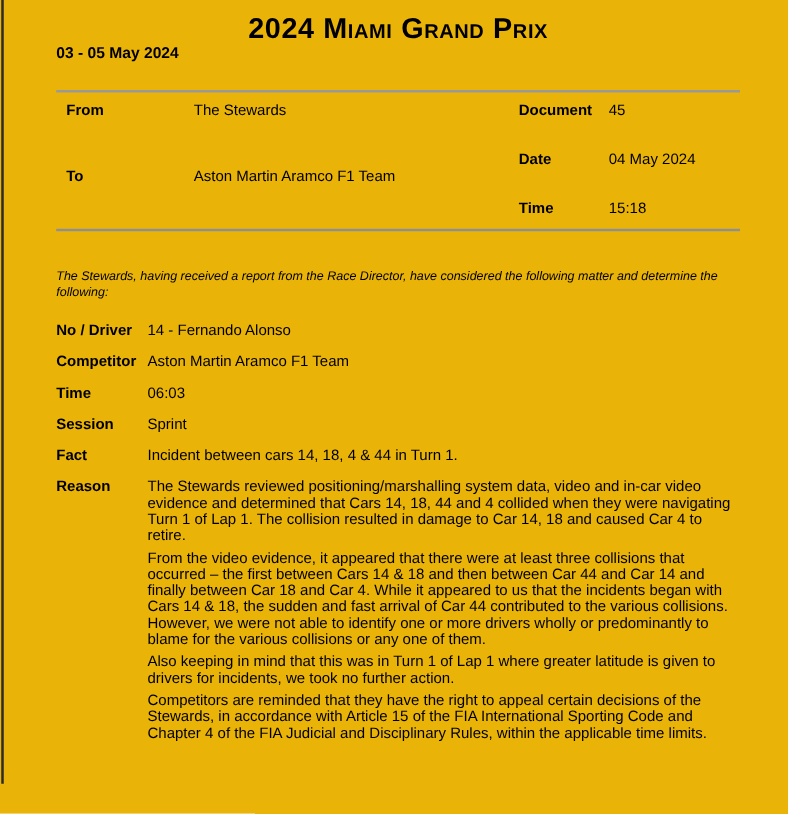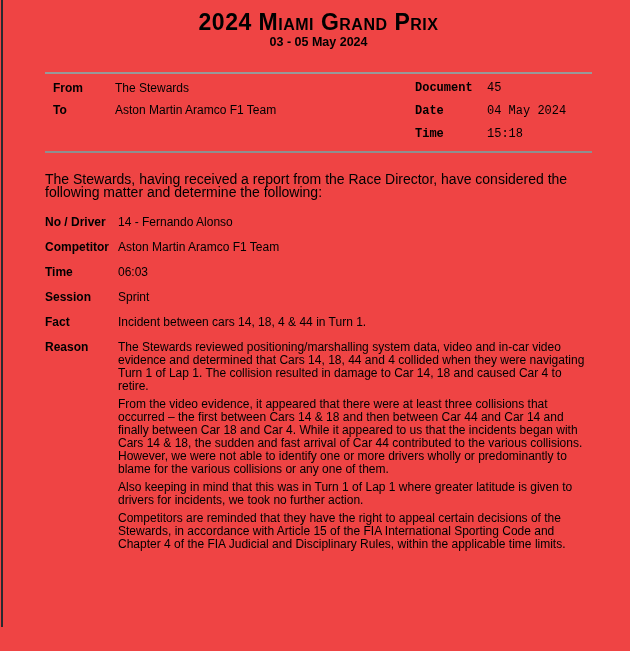--- a/index.html
+++ b/index.html
@@ -1,53 +1,53 @@
 <!DOCTYPE html>
 <html><head>
 <meta charset="utf-8">
 <style>
   * { margin:0; padding:0; box-sizing:border-box; }
   html,body { background:#ffffff; }
   body { font-family:"Liberation Sans","DejaVu Sans",sans-serif; color:#000; }
   .page {
-    position:relative; width:630px; height:651px; background:#ef4444; overflow:hidden;
+    position:relative; width:630px; height:651px; background:#eab308; overflow:hidden;
   }
   .left-edge {
     position:absolute; left:1px; top:0; width:2px; height:627px; background:#2a2a2f;
   }
   .content {
     position:absolute; left:45px; top:0; width:547px;
   }
   .doc-title {
     margin-top:9px; text-align:center;
     font-size:23px; line-height:26px; font-weight:bold;
     font-variant:small-caps; letter-spacing:0.5px;
   }
   .doc-subtitle {
-    text-align:center; font-size:12.5px; line-height:15px; font-weight:bold;
+    text-align:left; font-size:12.5px; line-height:15px; font-weight:bold;
   }
   .meta-table {
     margin-top:22px;
     border-top:2px solid #999;
     border-bottom:2px solid #8f8f8f;
     padding:8px 0 10px 8px;
     display:flex;
     font-size:12px; line-height:13px;
   }
   .meta-left {
     width:362px;
-    display:grid; grid-template-columns:62px 1fr; row-gap:9px; align-content:start;
+    display:grid; grid-template-columns:62px 1fr; row-gap:9px; align-content:start;gap:40px;
   }
   .meta-right {
     flex:1;
-    display:grid; grid-template-columns:72px 1fr; row-gap:10px; align-content:start;font-family:Liberation Mono, monospace;
+    display:grid; grid-template-columns:72px 1fr; row-gap:26px; align-content:start;
   }
   .lbl { font-weight:bold; }
   .intro {
-    margin-top:20px; font-size:14px; line-height:13px;
+    margin-top:30px; font-size:10px; line-height:13px;font-style:italic;
   }
   .fields { margin-top:17px; }
   .field-row {
     display:grid; grid-template-columns:73px 1fr;
     font-size:12px; line-height:13px;
     margin-bottom:12px;
   }
   .field-value p { margin:0 0 5px 0; }
   .field-value p:last-child { margin-bottom:0; }
 </style>

